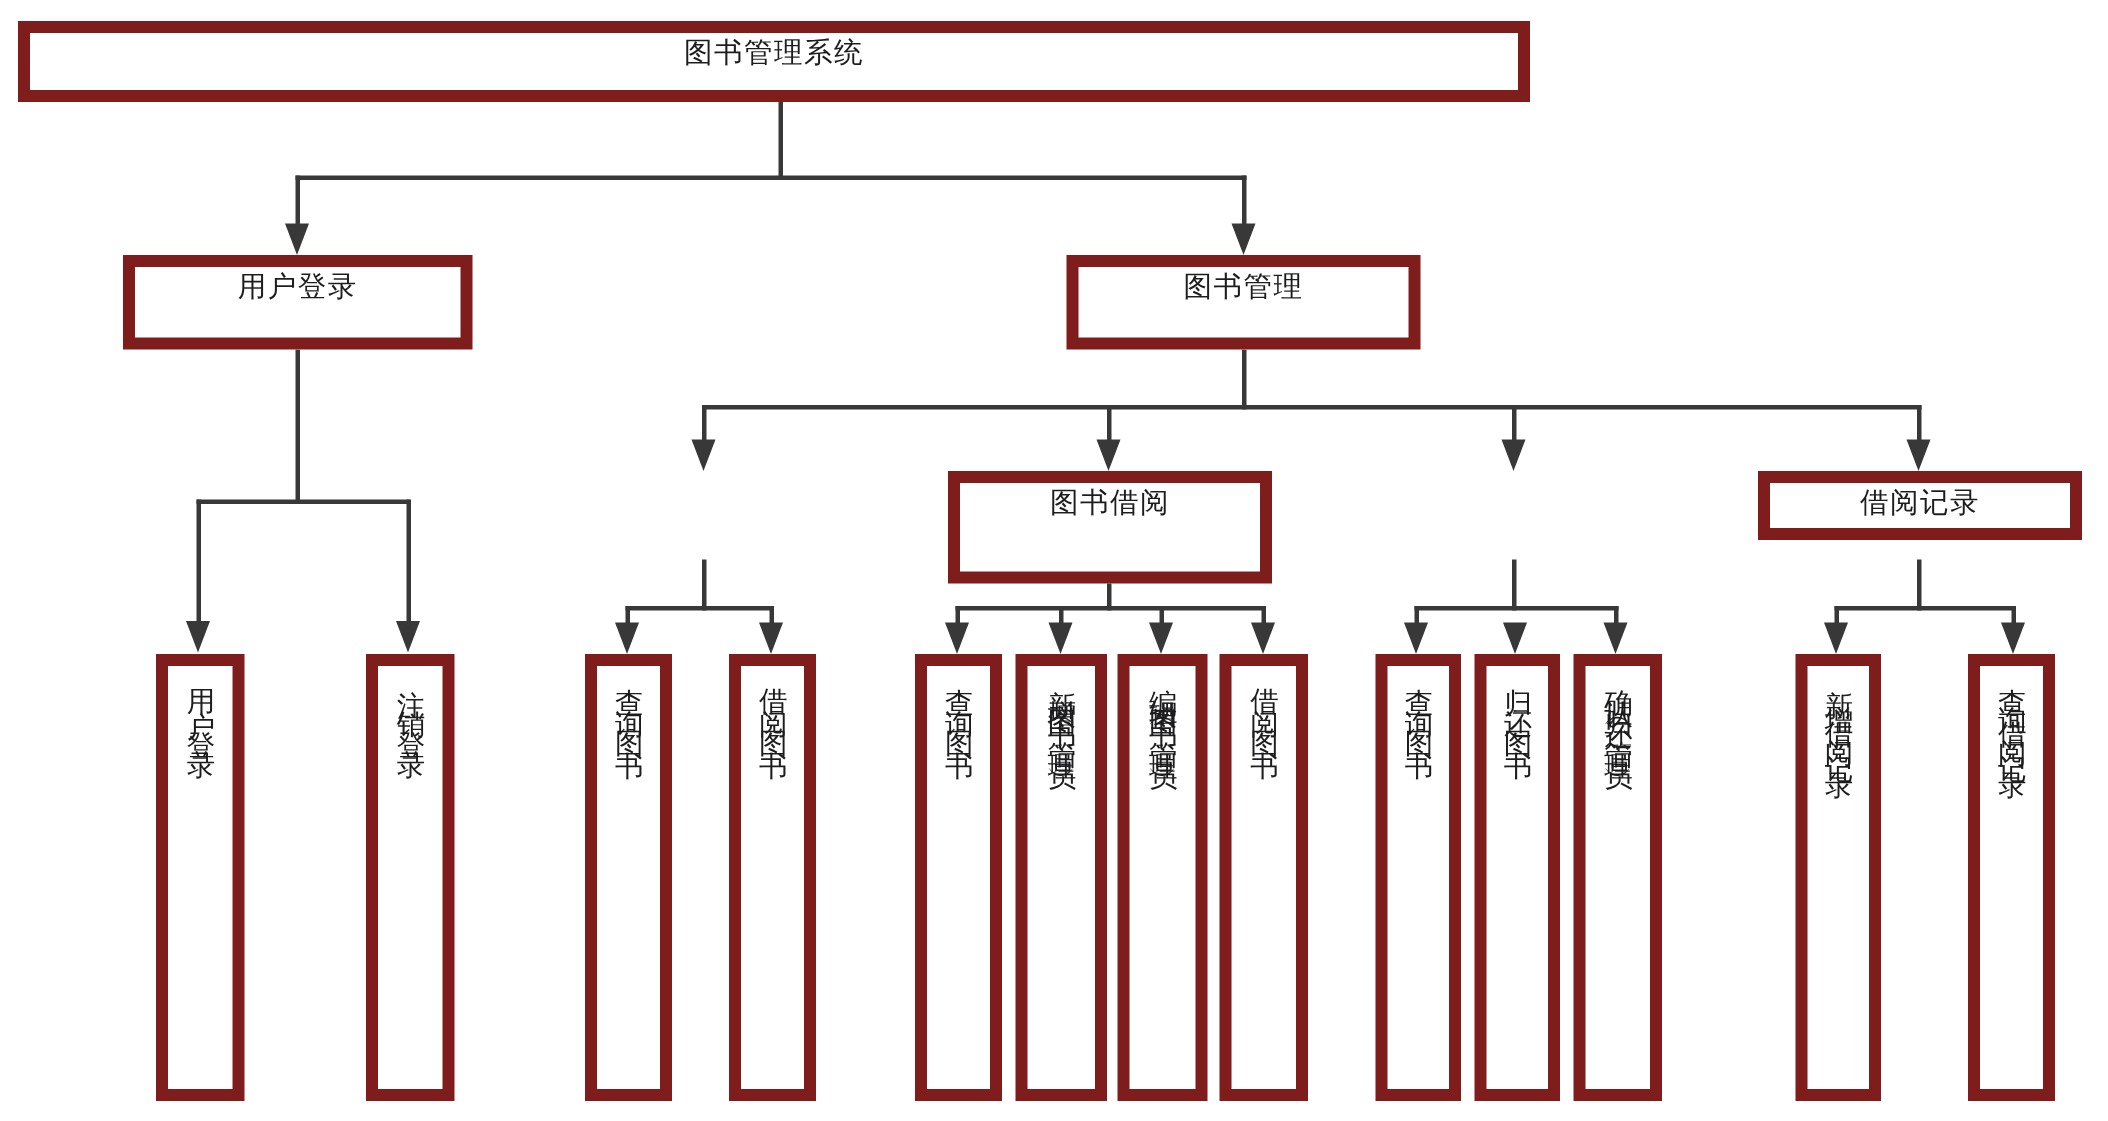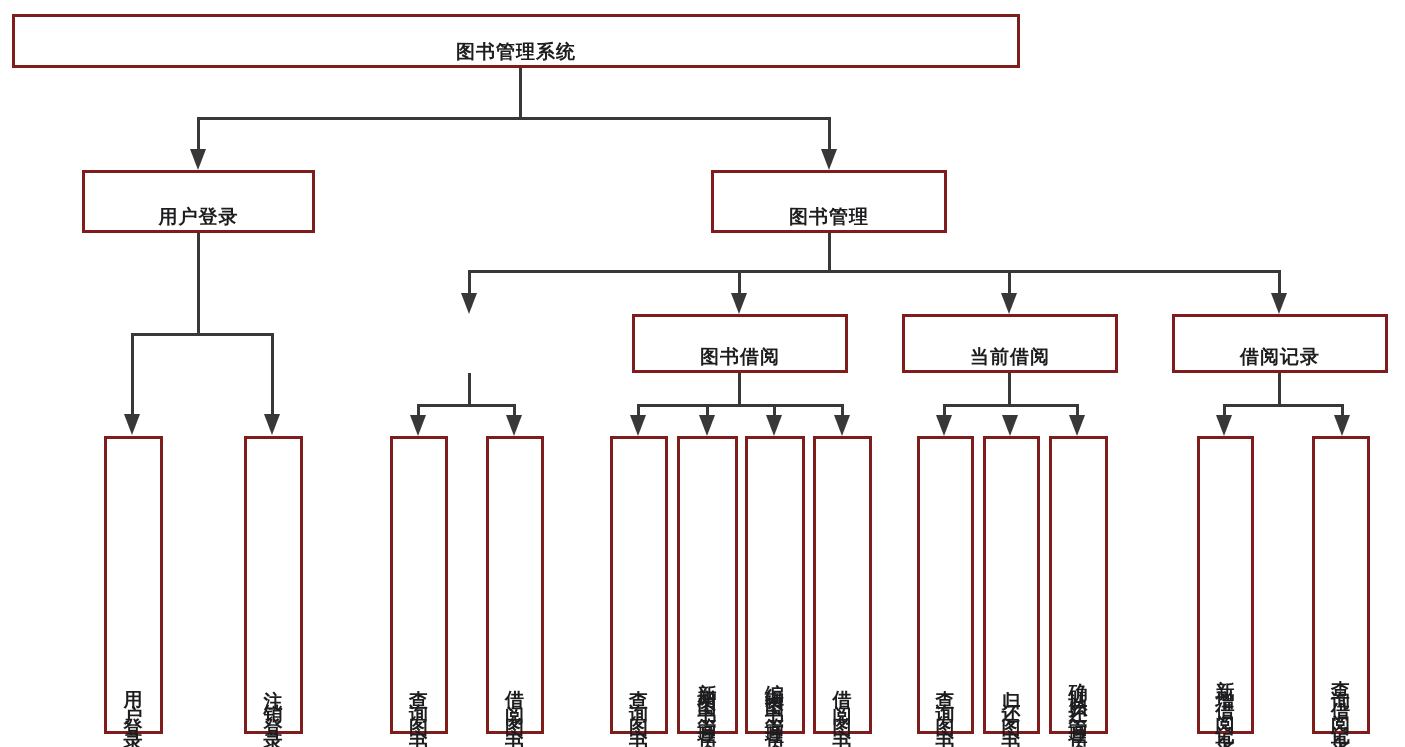--- a/index.html
+++ b/index.html
@@ -1,22 +1,22 @@
 <!DOCTYPE html>
 <html><head>
 <meta charset="utf-8">
 <style>
   html,body{margin:0;padding:0;background:#ffffff;}
   .canvas{
     position:relative;width:1405px;height:747px;background:#ffffff;overflow:hidden;
     font-family:"Liberation Sans","DejaVu Sans",sans-serif;color:#1d1d1f;
   }
   .box{
-    position:absolute;background:#ffffff;border:3px solid #7f1d1d;box-sizing:border-box;
-    display:flex;align-items:flex-end;justify-content:center;z-index:2;font-weight:bold;
+    position:absolute;background:#ffffff;border:8px solid #7f1d1d;box-sizing:border-box;
+    display:flex;align-items:flex-start;justify-content:center;z-index:2;
   }
   .hlbl{font-size:19px;letter-spacing:1px;white-space:nowrap;}
   .vlbl{
     writing-mode:vertical-lr;text-orientation:mixed;
     font-size:19px;letter-spacing:14px;line-height:1;white-space:nowrap;
   }
   .vlbl.med{letter-spacing:11px;}
   .vlbl.tight{letter-spacing:7px;}
   .vline,.hline{position:absolute;background:#383838;z-index:1;}
   .vline{width:3px;}
@@ -98,27 +98,24 @@
     <span class="hlbl">图书管理系统</span>
   </div>
 
   <div class="box" style="left:82px;top:170px;width:233px;height:63px;">
     <span class="hlbl">用户登录</span>
   </div>
   <div class="box" style="left:711px;top:170px;width:236px;height:63px;">
     <span class="hlbl">图书管理</span>
   </div>
 
-  <div class="box" style="left:632px;top:314px;width:216px;height:59px;">
+  <div class="box" style="left:632px;top:314px;width:216px;height:75px;">
     <span class="hlbl">图书借阅</span>
   </div>
-  <div class="box" style="left:902px;top:314px;width:216px;height:59px;">
-    <span class="hlbl">当前借阅</span>
-  </div>
-  <div class="box" style="left:1172px;top:314px;width:216px;height:59px;">
+  <div class="box" style="left:1172px;top:314px;width:216px;height:46px;">
     <span class="hlbl">借阅记录</span>
   </div>
 
   <div class="box" style="left:104px;top:436px;width:59px;height:298px;">
     <span class="vlbl">用户登录</span>
   </div>
   <div class="box" style="left:244px;top:436px;width:59px;height:298px;">
     <span class="vlbl">注销登录</span>
   </div>
 

